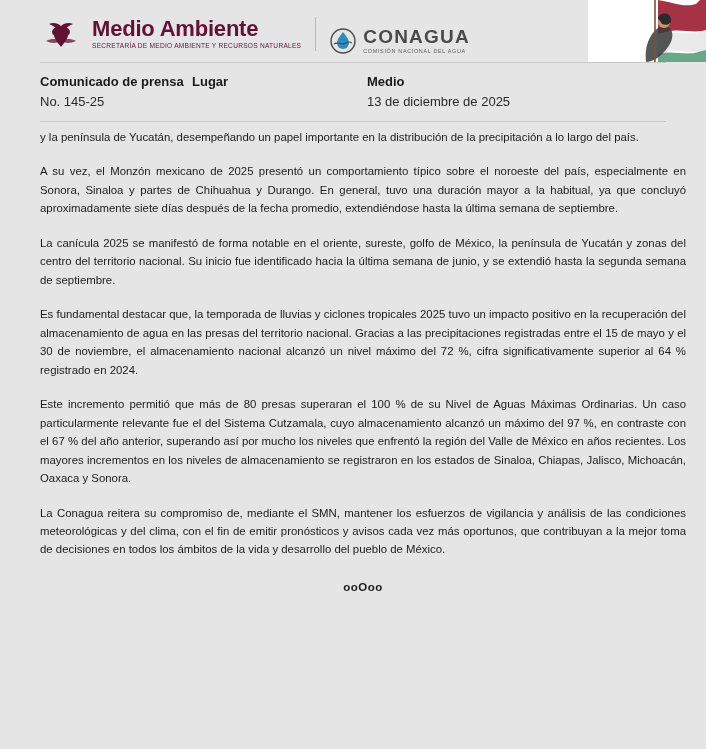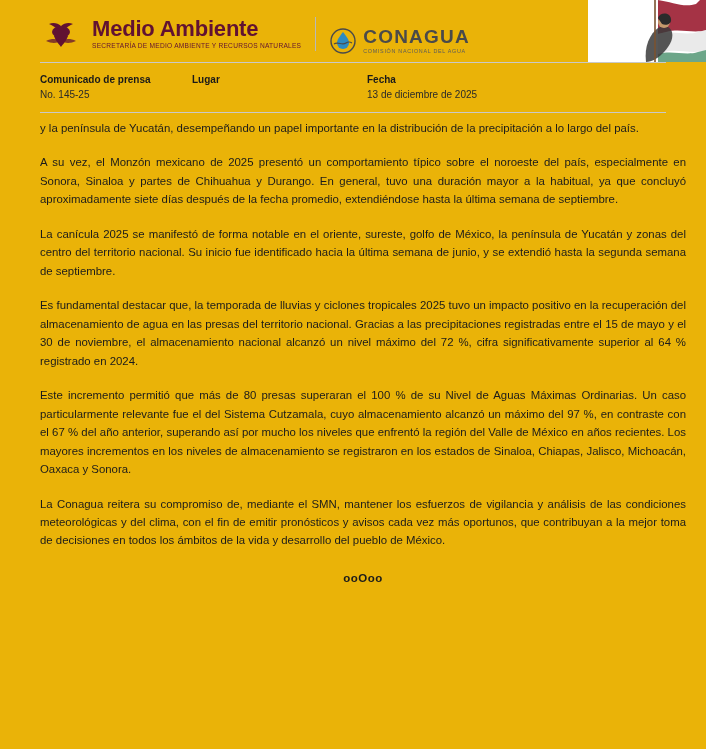--- a/index.html
+++ b/index.html
@@ -11,21 +11,21 @@
     width: 706px;
     height: 749px;
     font-family: "Liberation Sans", sans-serif;
     color: #1a1a1a;
     overflow: hidden;
   }
   .page {
     position: relative;
     width: 706px;
     height: 749px;
-    background: #eab308;
+    background: #e5e5e5;
     box-sizing: border-box;
   }
 
   
   .header {
     position: relative;
     height: 62px;
     display: flex;
     align-items: center;
     padding: 6px 0 0 40px;
@@ -111,21 +111,21 @@
     height: 1px;
     background: #c9c9c9;
     margin: 0 40px;
   }
   .meta {
     display: flex;
     padding: 9px 40px 10px 40px;
     box-sizing: border-box;
   }
   .meta-col {
-    font-size: 10px;
+    font-size: 13px;
     line-height: 1.5;
   }
   .meta-col.c1 { width: 152px; }
   .meta-col.c2 { width: 175px; }
   .meta-col.c3 { width: 180px; }
   .meta-label {
     font-weight: bold;
     color: #1a1a1a;
   }
   .meta-value {
@@ -215,21 +215,21 @@
 
   <div class="meta">
     <div class="meta-col c1">
       <div class="meta-label">Comunicado de prensa</div>
       <div class="meta-value">No. 145-25</div>
     </div>
     <div class="meta-col c2">
       <div class="meta-label">Lugar</div>
     </div>
     <div class="meta-col c3">
-      <div class="meta-label">Fecha</div>
+      <div class="meta-label">Medio</div>
       <div class="meta-value">13 de diciembre de 2025</div>
     </div>
   </div>
 
   <div class="rule"></div>
 
   <div class="content">
     <p class="para">y la península de Yucatán, desempeñando un papel importante en la distribución de la precipitación a lo largo del país.</p>
     <p class="para">A su vez, el Monzón mexicano de 2025 presentó un comportamiento típico sobre el noroeste del país, especialmente en Sonora, Sinaloa y partes de Chihuahua y Durango. En general, tuvo una duración mayor a la habitual, ya que concluyó aproximadamente siete días después de la fecha promedio, extendiéndose hasta la última semana de septiembre.</p>
     <p class="para">La canícula 2025 se manifestó de forma notable en el oriente, sureste, golfo de México, la península de Yucatán y zonas del centro del territorio nacional. Su inicio fue identificado hacia la última semana de junio, y se extendió hasta la segunda semana de septiembre.</p>

